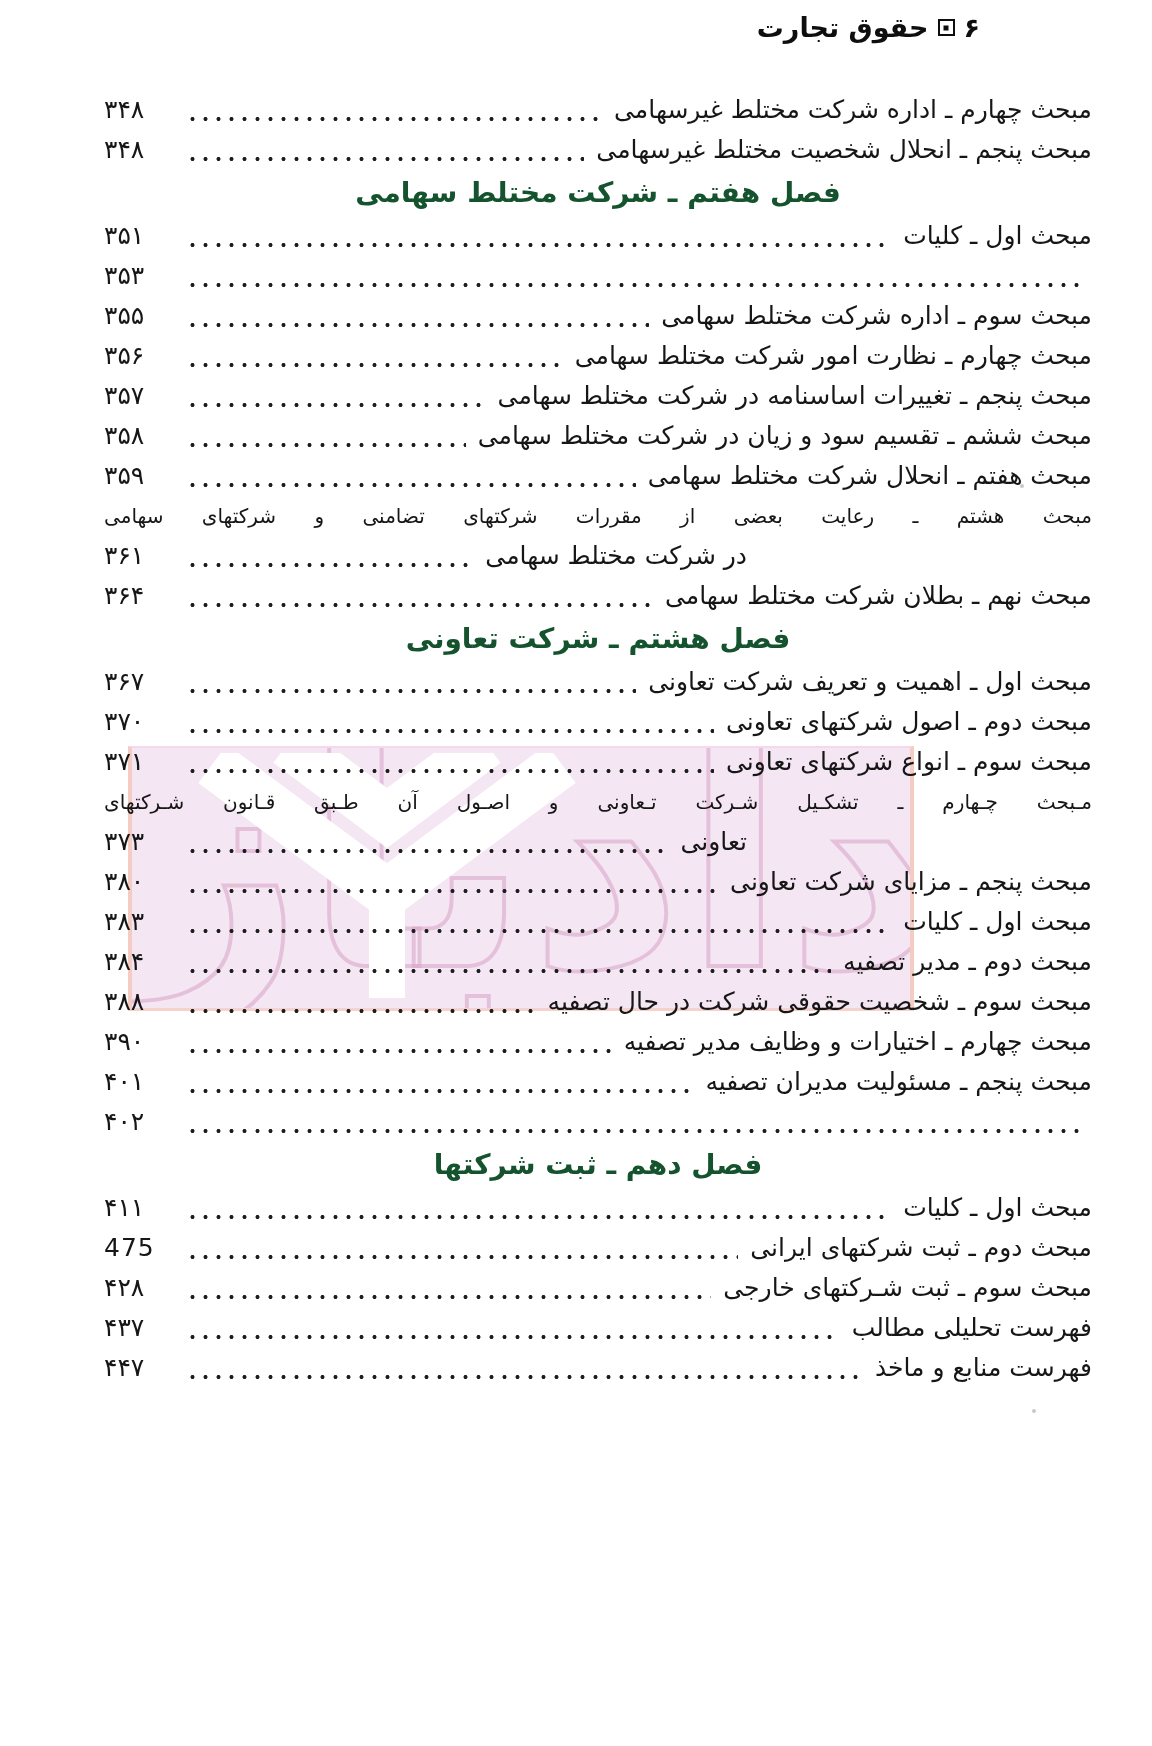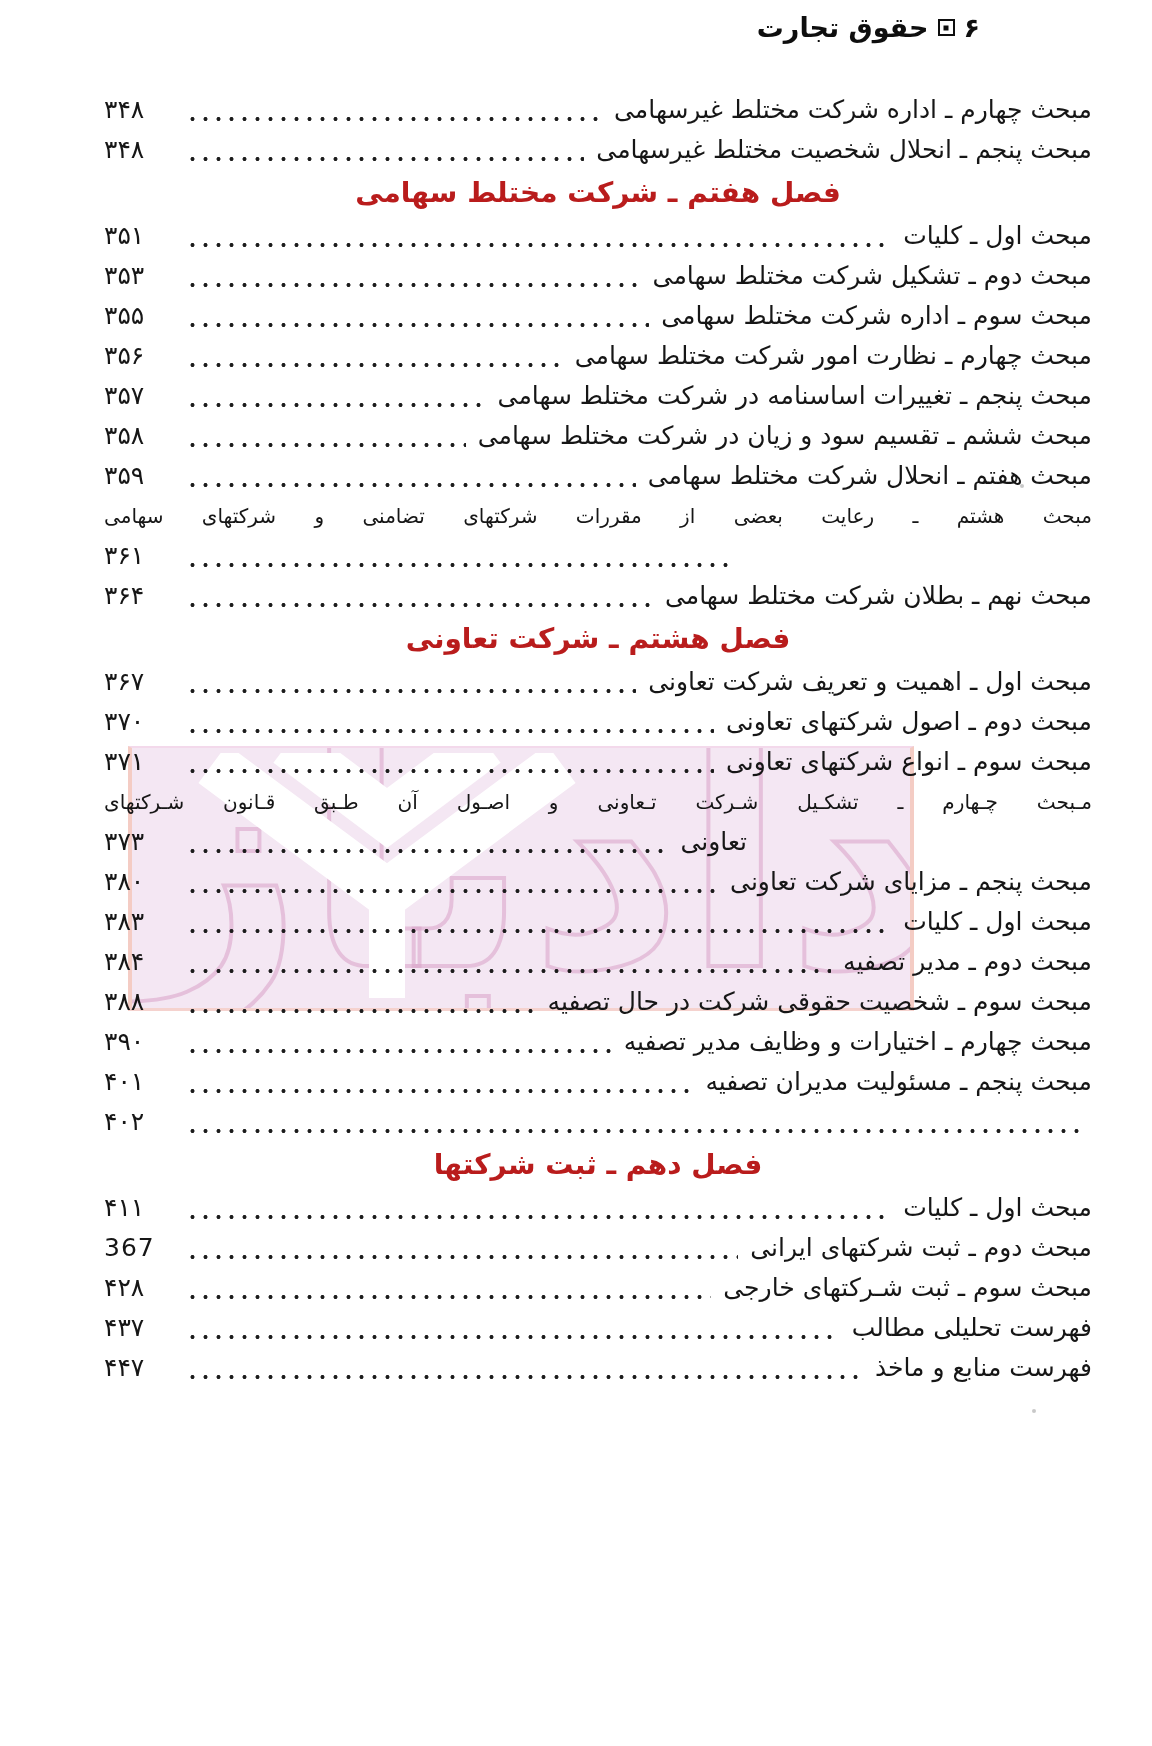--- a/index.html
+++ b/index.html
@@ -76,21 +76,21 @@
     letter-spacing:1px;
   }
   .l1{
     height:40px;line-height:40px;font-size:20px;
     text-align:justify;text-align-last:justify;
     white-space:normal;overflow:hidden;
   }
   .cont{padding-right:345px;}
   .heading{
     height:46px;line-height:46px;
-    text-align:center;font-size:28px;font-weight:bold;color:#b91c1c;
+    text-align:center;font-size:28px;font-weight:bold;color:#14532d;
   }
 
   .speck{
     position:absolute;width:4px;height:4px;border-radius:50%;
     background:#9a9a9a;opacity:.55;z-index:2;
   }
   .speck.s1{left:1020px;top:484px;}
   .speck.s2{left:1032px;top:1409px;}
 </style>
 </head>
@@ -128,21 +128,20 @@
         <span class="dots"></span>
         <span class="pagenum">۳۴۸</span>
       </div>
       <div class="heading">فصل هفتم ـ شرکت مختلط سهامی</div>
       <div class="row">
         <span class="title">مبحث اول ـ کلیات</span>
         <span class="dots"></span>
         <span class="pagenum">۳۵۱</span>
       </div>
       <div class="row">
-        <span class="title">مبحث دوم ـ تشکیل شرکت مختلط سهامی</span>
         <span class="dots"></span>
         <span class="pagenum">۳۵۳</span>
       </div>
       <div class="row">
         <span class="title">مبحث سوم ـ اداره شرکت مختلط سهامی</span>
         <span class="dots"></span>
         <span class="pagenum">۳۵۵</span>
       </div>
       <div class="row">
         <span class="title">مبحث چهارم ـ نظارت امور شرکت مختلط سهامی</span>
@@ -159,20 +158,21 @@
         <span class="dots"></span>
         <span class="pagenum">۳۵۸</span>
       </div>
       <div class="row">
         <span class="title">مبحث هفتم ـ انحلال شرکت مختلط سهامی</span>
         <span class="dots"></span>
         <span class="pagenum">۳۵۹</span>
       </div>
       <div class="l1">مبحث هشتم ـ رعایت بعضی از مقررات شرکتهای تضامنی و شرکتهای سهامی</div>
       <div class="row cont">
+        <span class="title">در شرکت مختلط سهامی</span>
         <span class="dots"></span>
         <span class="pagenum">۳۶۱</span>
       </div>
       <div class="row">
         <span class="title">مبحث نهم ـ بطلان شرکت مختلط سهامی</span>
         <span class="dots"></span>
         <span class="pagenum">۳۶۴</span>
       </div>
       <div class="heading">فصل هشتم ـ شرکت تعاونی</div>
       <div class="row">
@@ -232,21 +232,21 @@
       </div>
       <div class="heading">فصل دهم ـ ثبت شرکتها</div>
       <div class="row">
         <span class="title">مبحث اول ـ کلیات</span>
         <span class="dots"></span>
         <span class="pagenum">۴۱۱</span>
       </div>
       <div class="row">
         <span class="title">مبحث دوم ـ ثبت شرکتهای ایرانی</span>
         <span class="dots"></span>
-        <span class="pagenum">367</span>
+        <span class="pagenum">475</span>
       </div>
       <div class="row">
         <span class="title">مبحث سوم ـ ثبت شـرکتهای خارجی</span>
         <span class="dots"></span>
         <span class="pagenum">۴۲۸</span>
       </div>
       <div class="row">
         <span class="title">فهرست تحلیلی مطالب</span>
         <span class="dots"></span>
         <span class="pagenum">۴۳۷</span>

